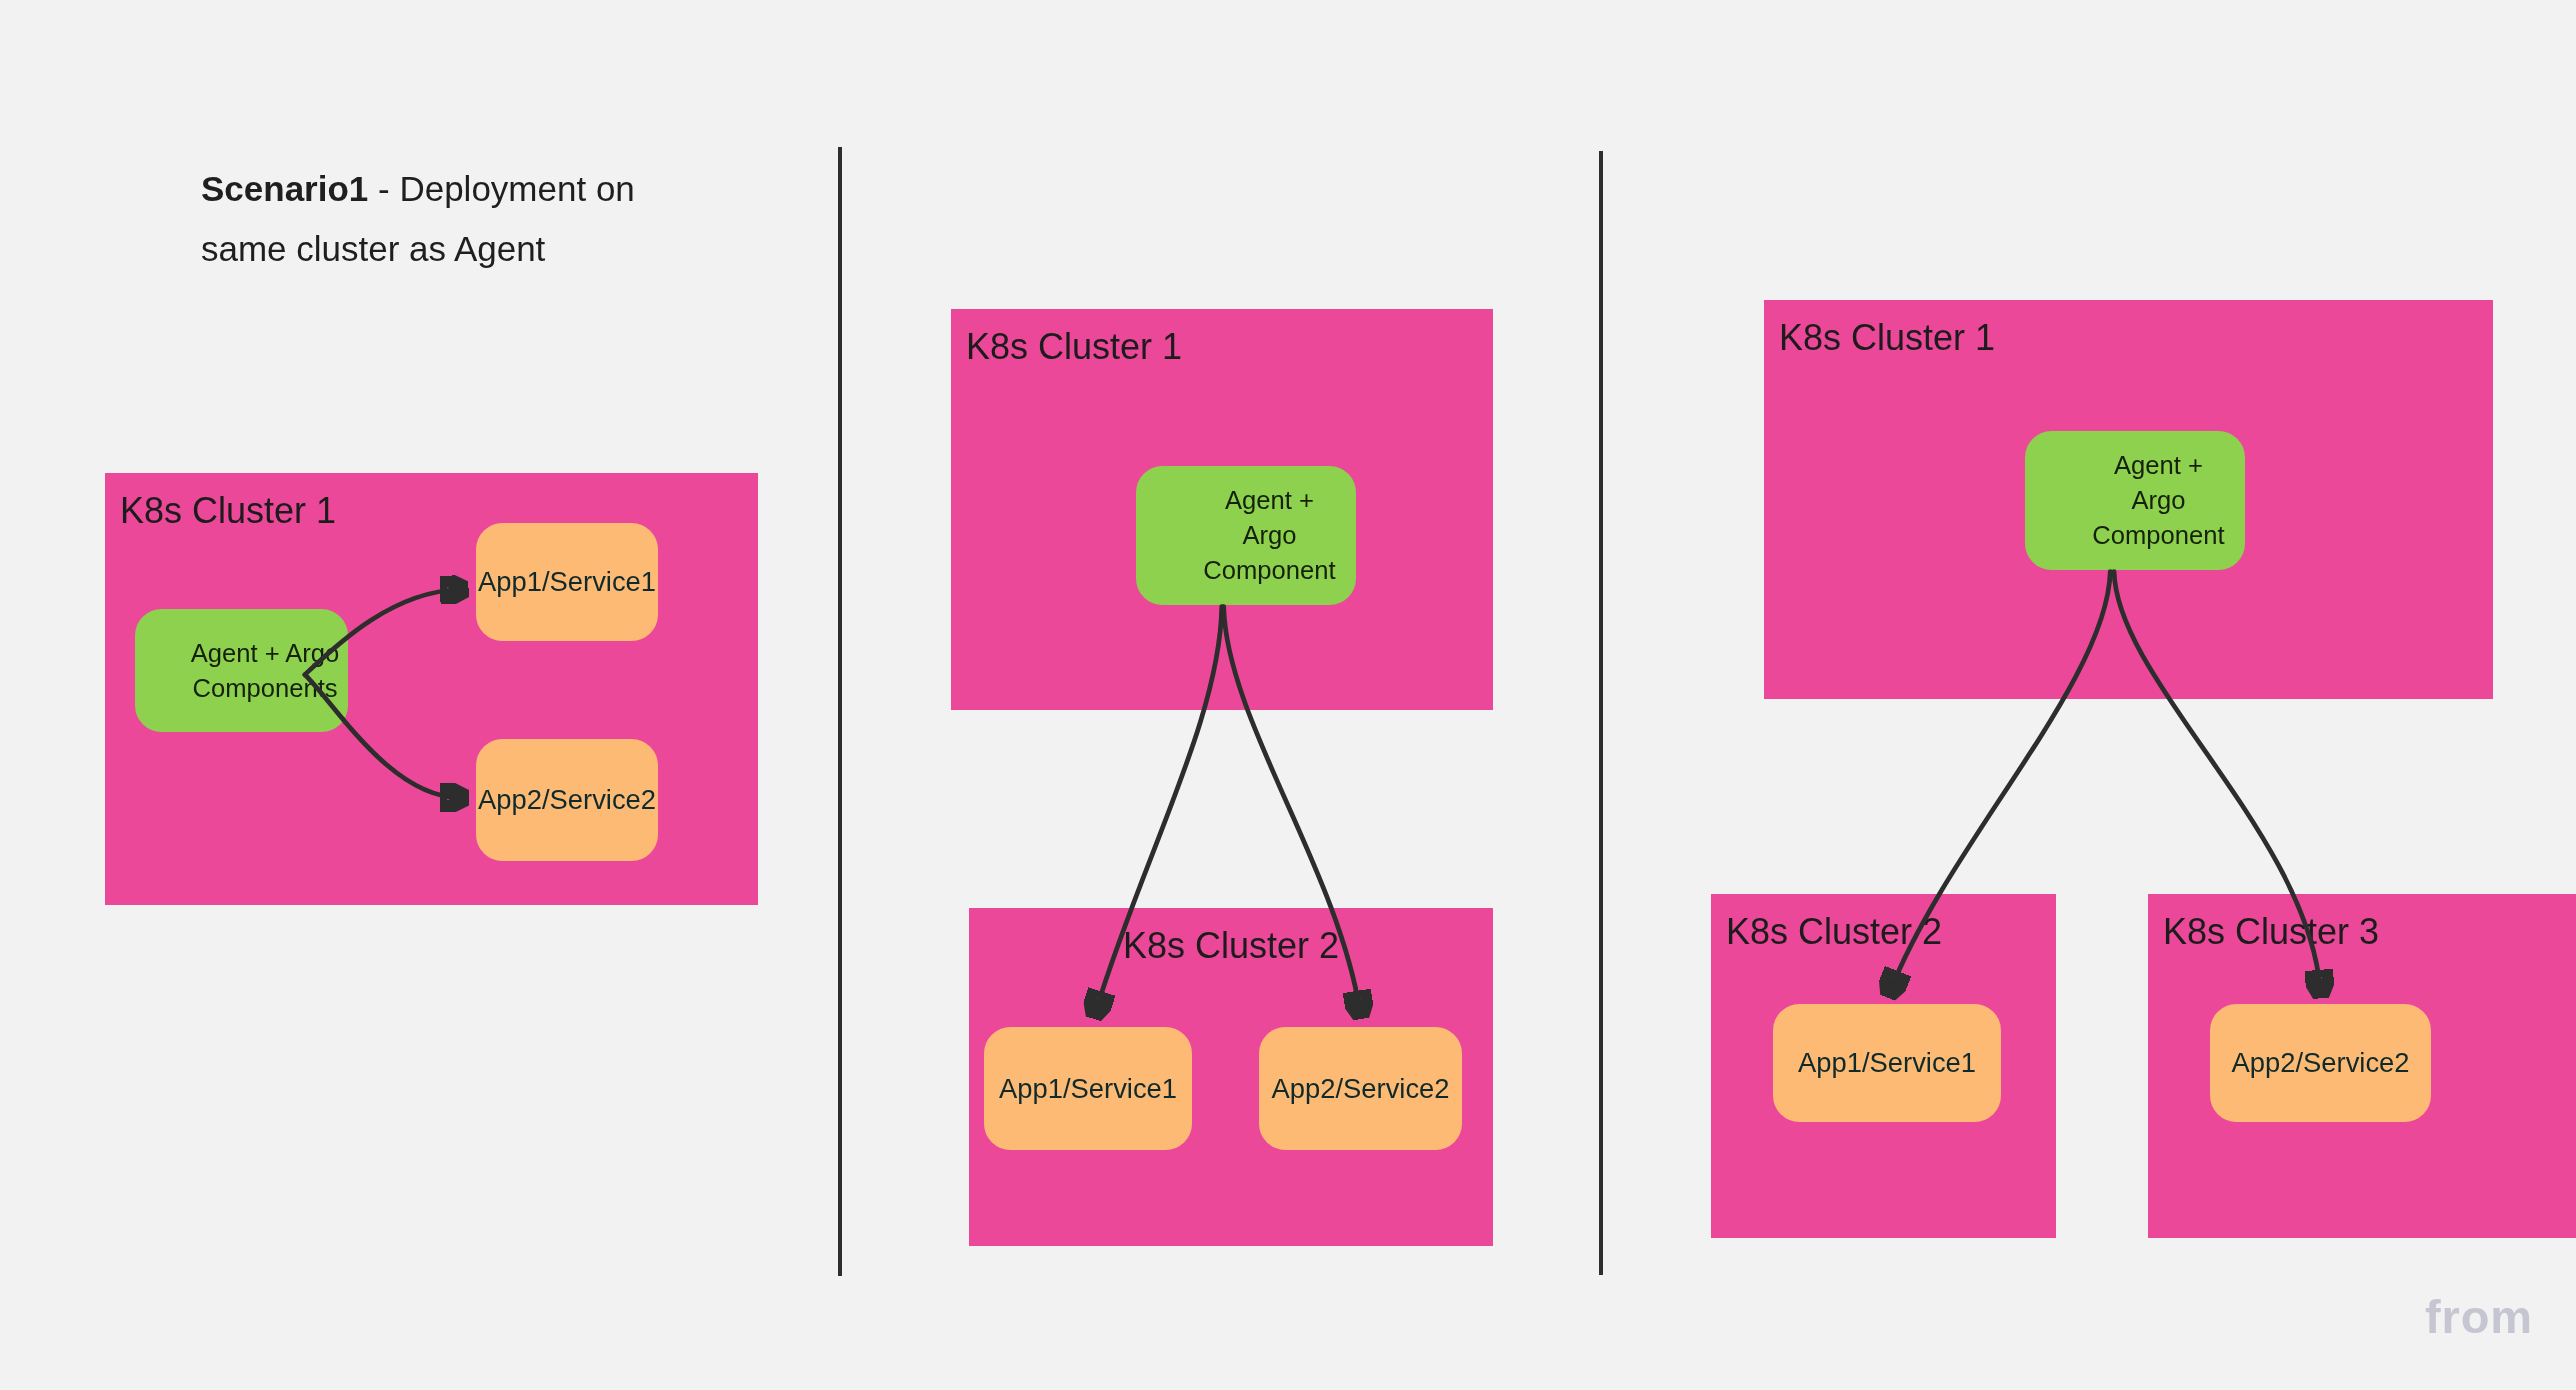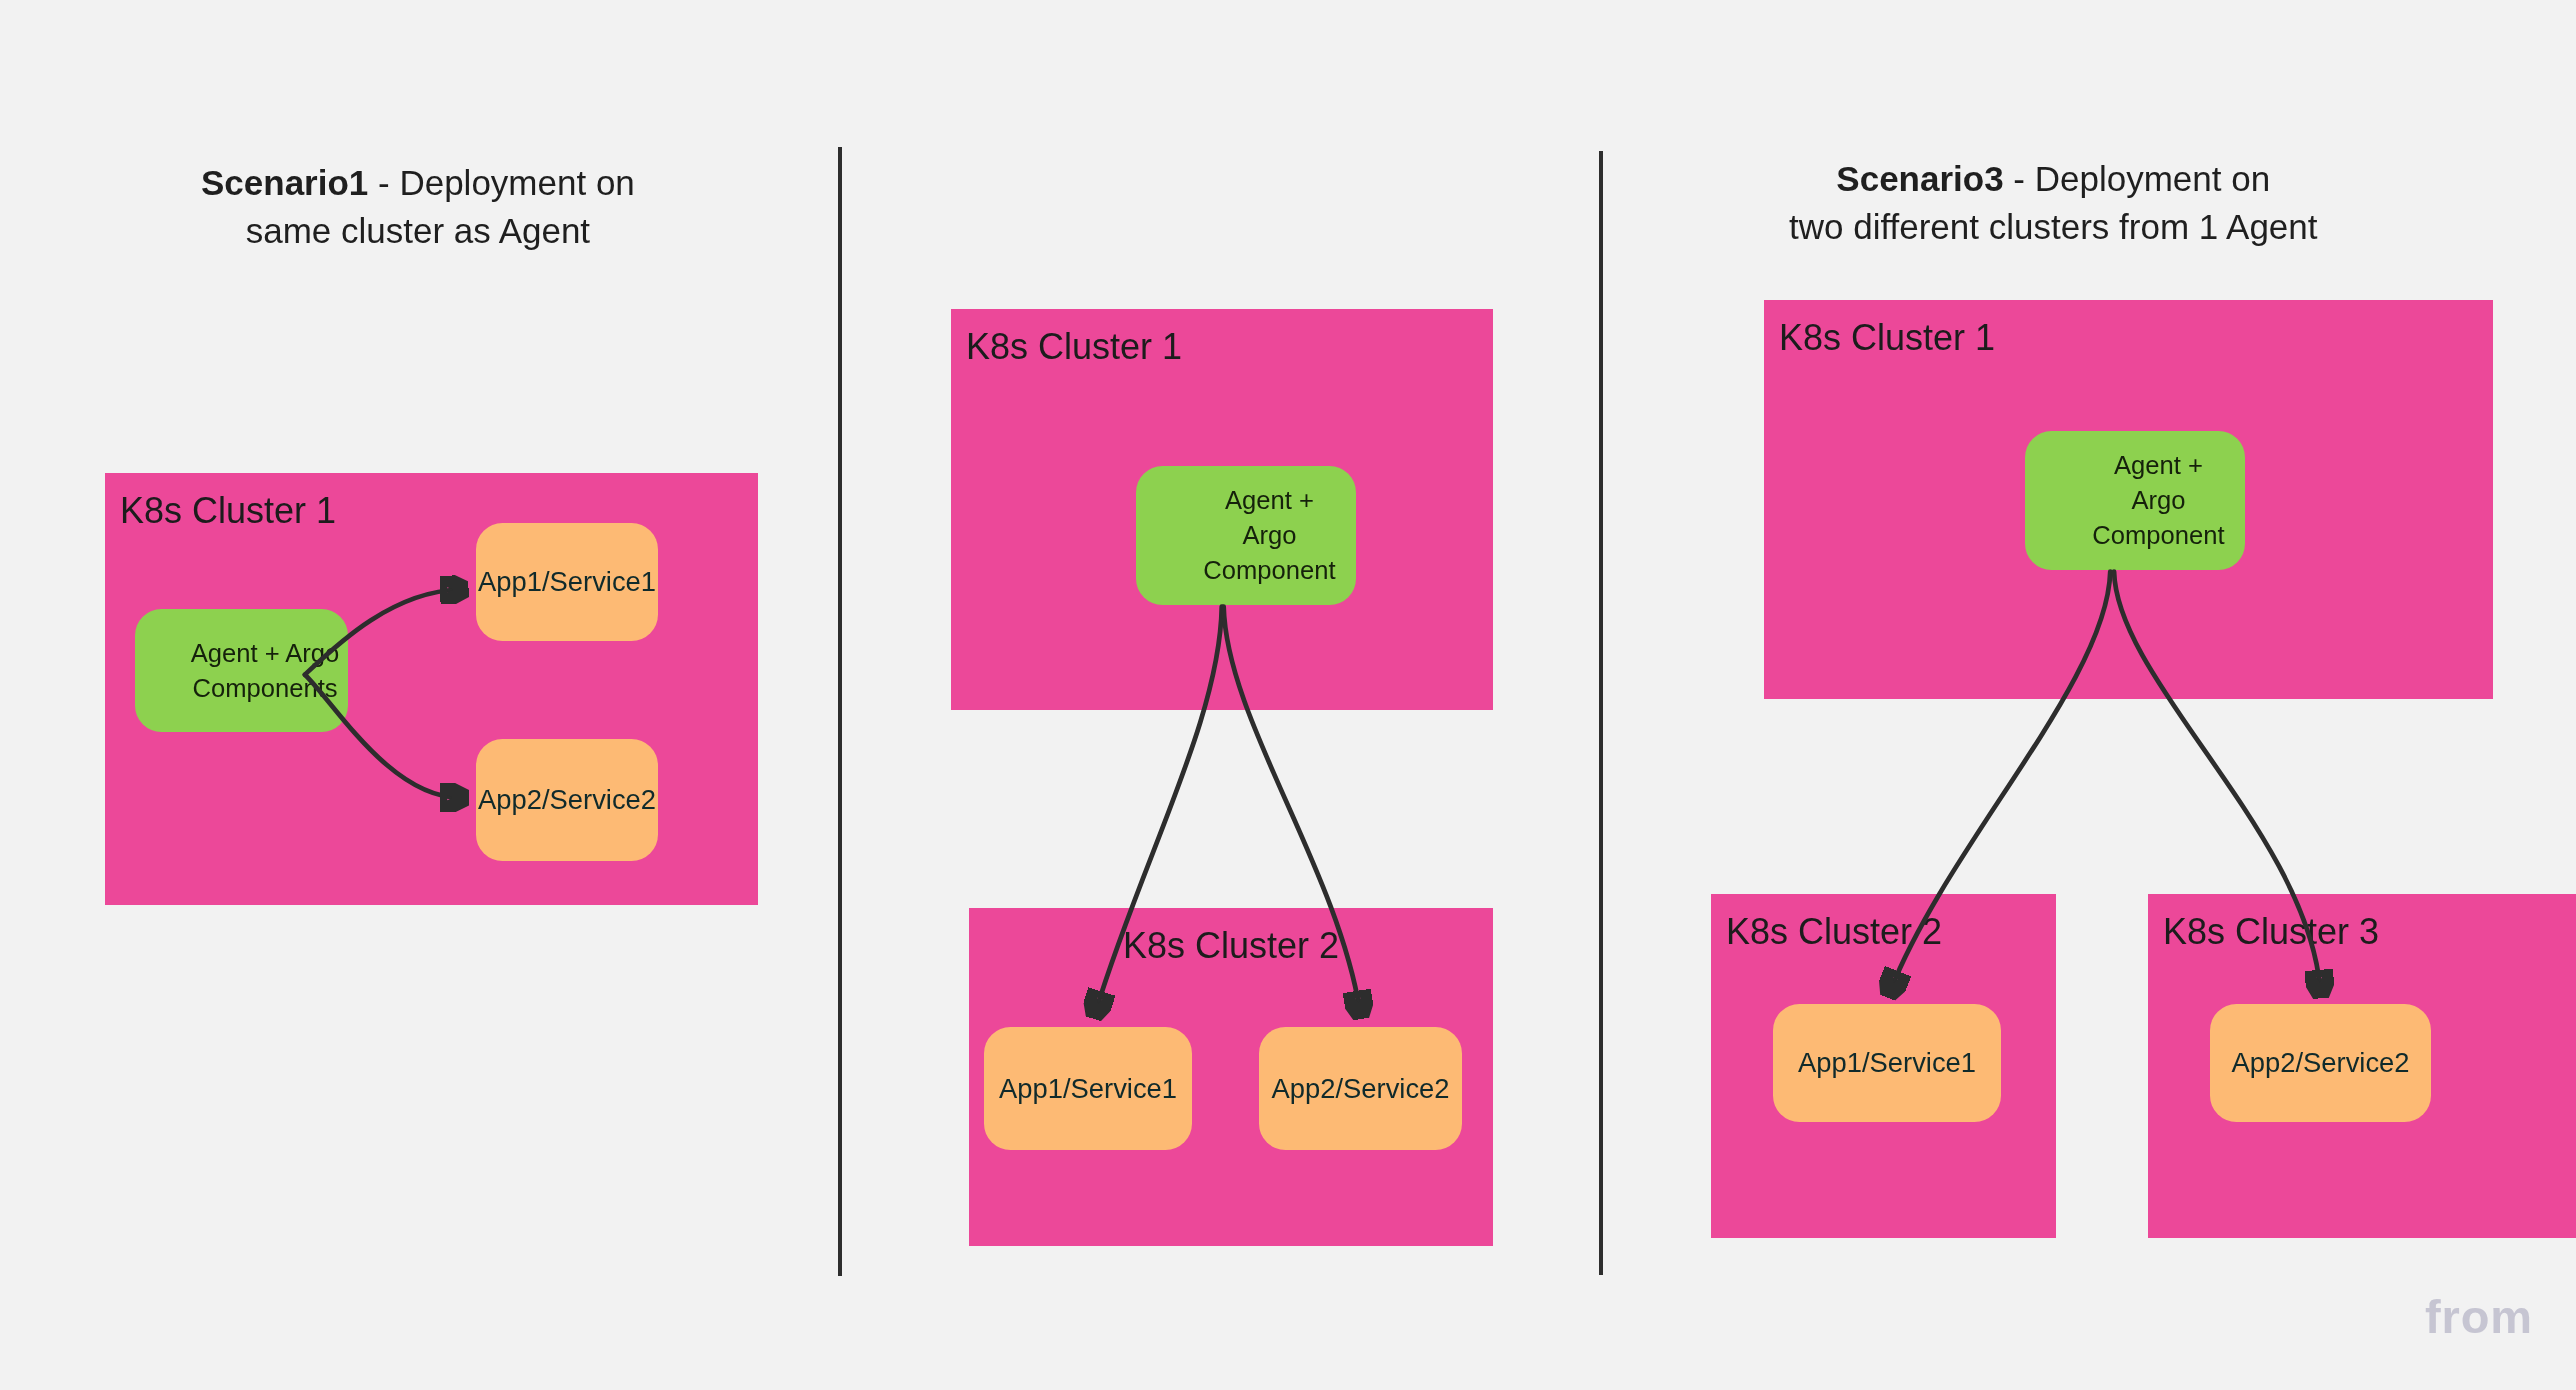--- a/index.html
+++ b/index.html
@@ -19,23 +19,22 @@
     width: 3.8px;
     background: #2e2e2e;
   }
   #div1 { left: 838px;  top: 147px; height: 1129px; }
   #div2 { left: 1599px; top: 151px; height: 1124px; }
 
   
   .title {
     position: absolute;
     font-size: 35px;
-    line-height: 48px;
+    line-height: 60px;
     color: #1f1f1f;
-    text-align: center;
   }
   .title .bold { font-weight: bold; }
   .title .rest { white-space: pre-line; }
   #t1 { left: 201px;  top: 159px; }
   #t2 { left: 1009px; top: 155px; }
   #t3 { left: 1789px; top: 155px; }
 
   
   .cluster {
     position: absolute;
@@ -111,24 +110,20 @@
 
 <div class="canvas">
 
   <div class="divider" id="div1"></div>
   <div class="divider" id="div2"></div>
 
   <div class="title" id="t1">
     <span class="bold">Scenario1</span><span class="rest"> - Deployment on
 same cluster as Agent</span>
   </div>
-  <div class="title" id="t3">
-    <span class="bold">Scenario3</span><span class="rest"> - Deployment on
-two different clusters from 1 Agent</span>
-  </div>
 
   <div class="cluster" id="s1c1">
     <div class="cluster-label">K8s Cluster 1</div>
   </div>
   <div class="node agent" id="s1agent"><span>Agent + Argo
 Components</span></div>
   <div class="node app" id="s1app1"><span>App1/Service1</span></div>
   <div class="node app" id="s1app2"><span>App2/Service2</span></div>
 
   <div class="cluster" id="s2c1">

